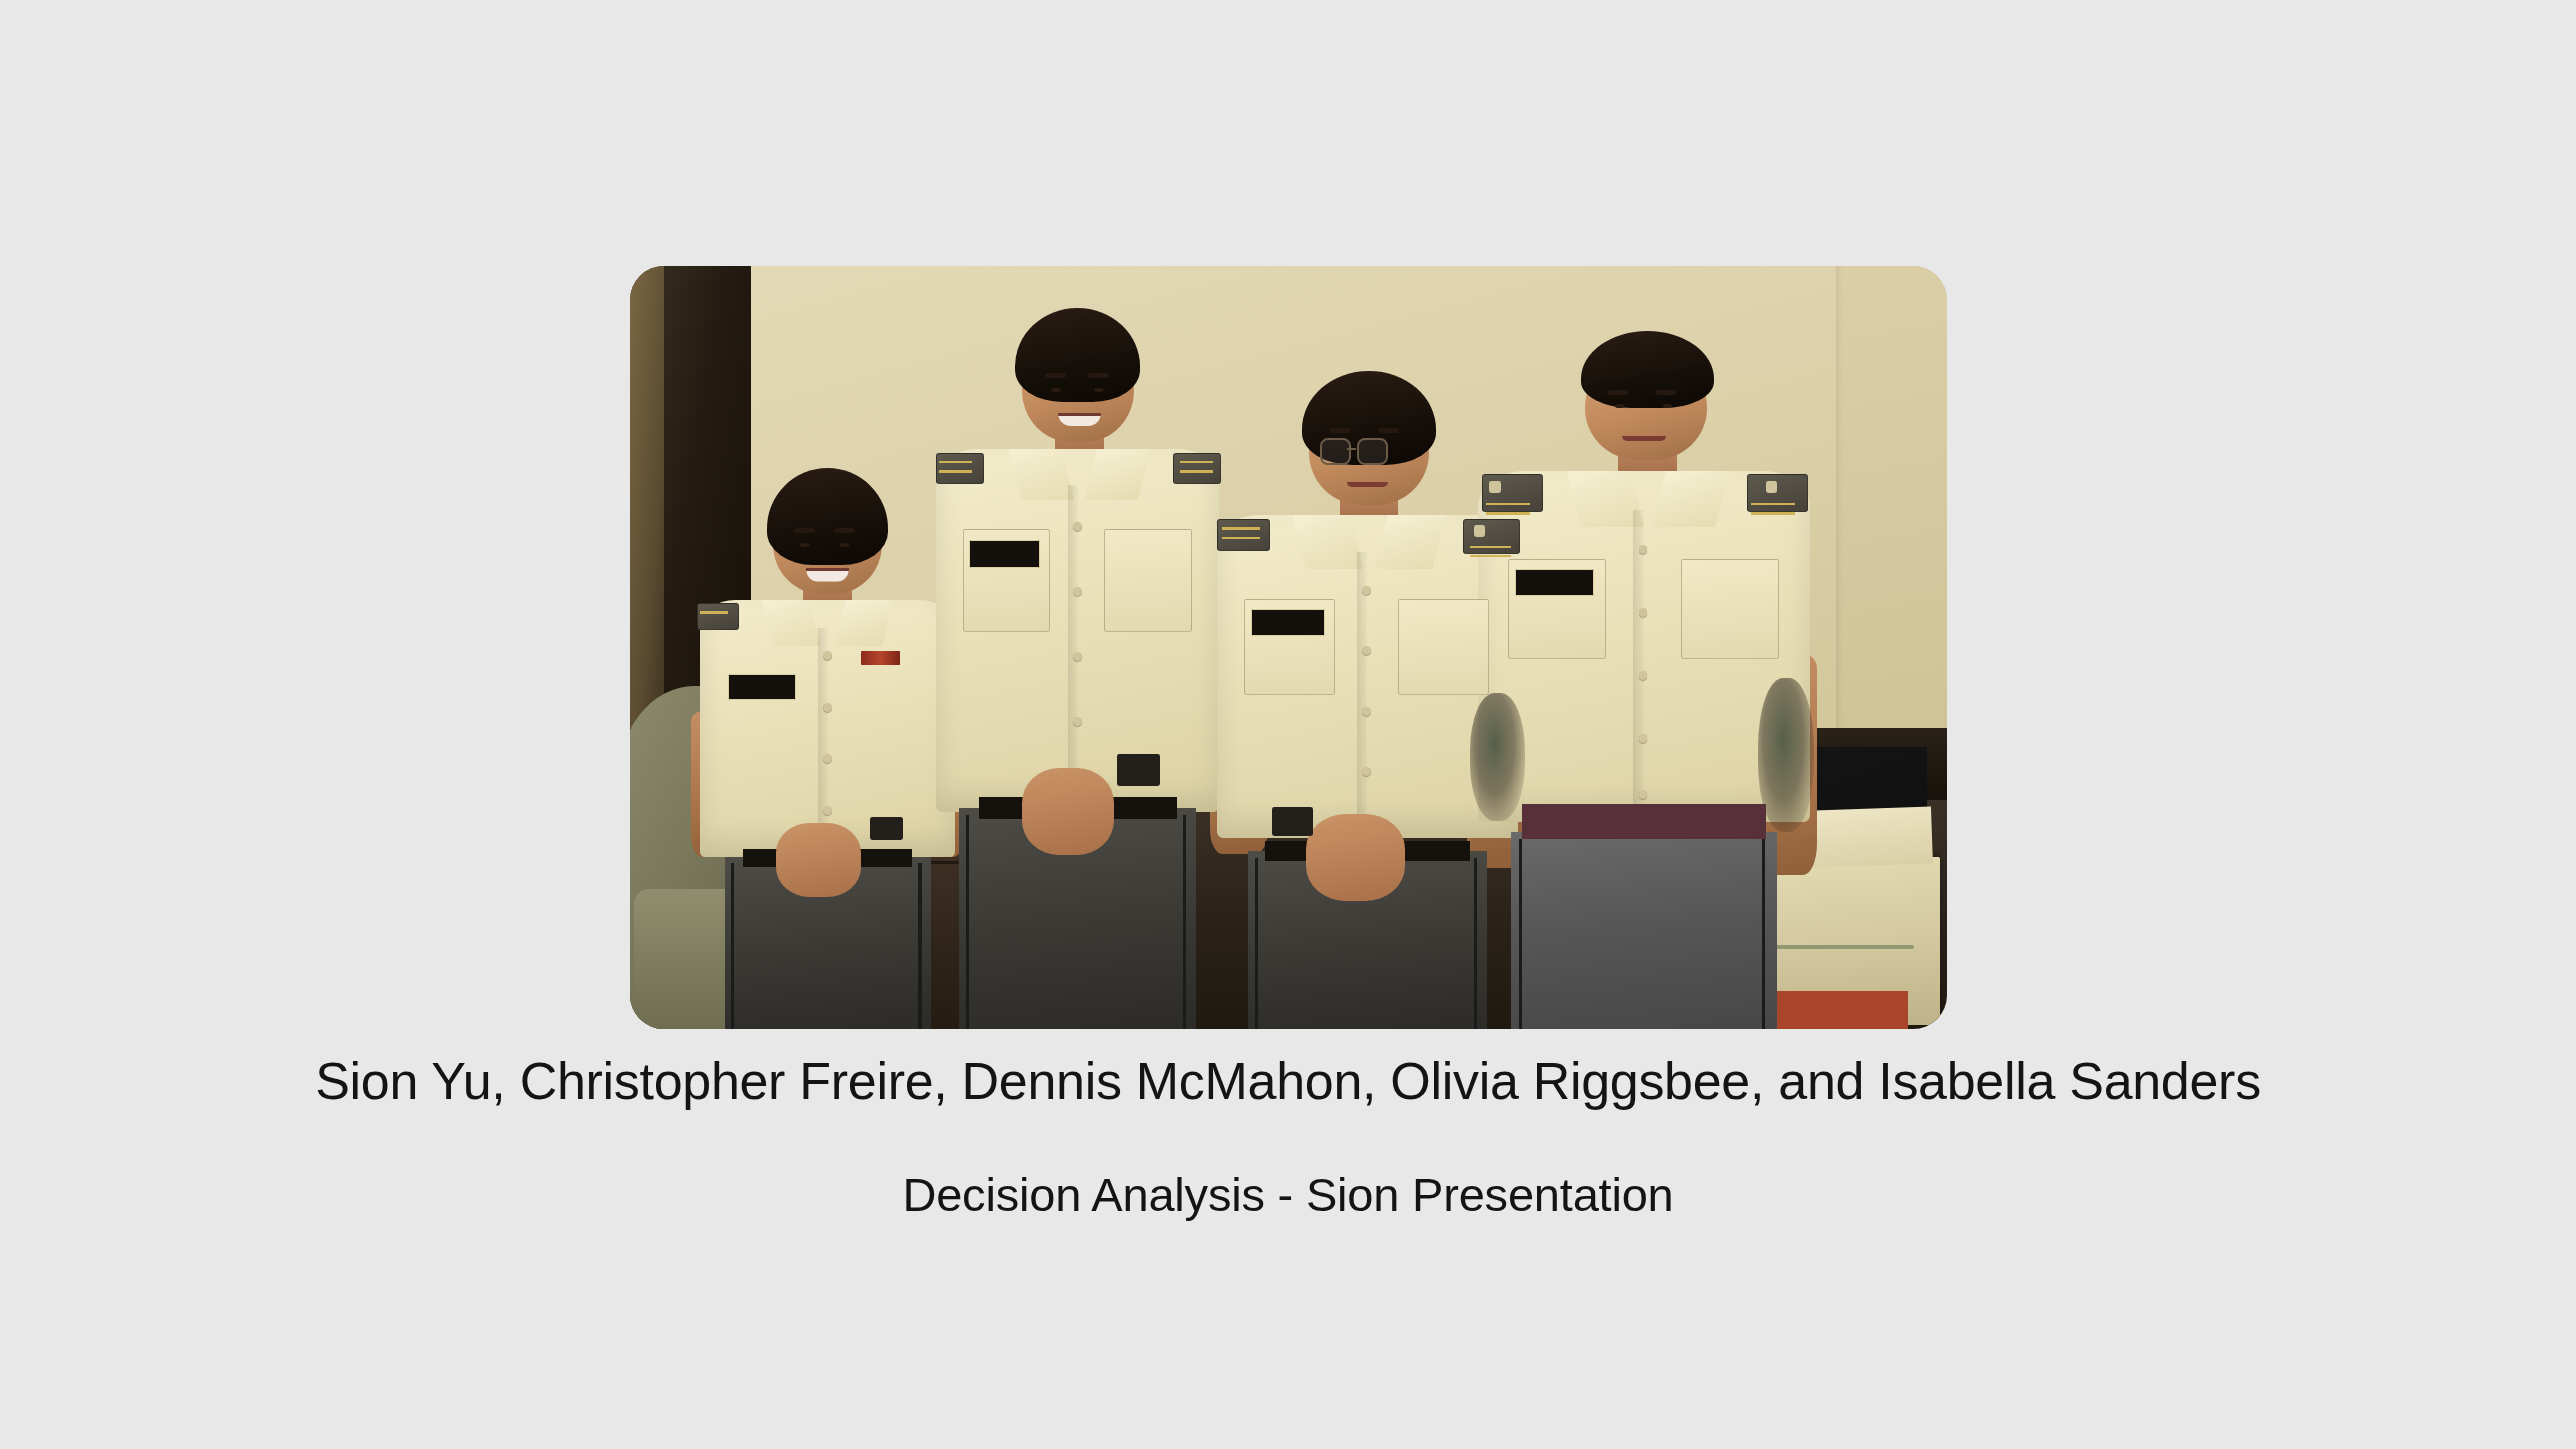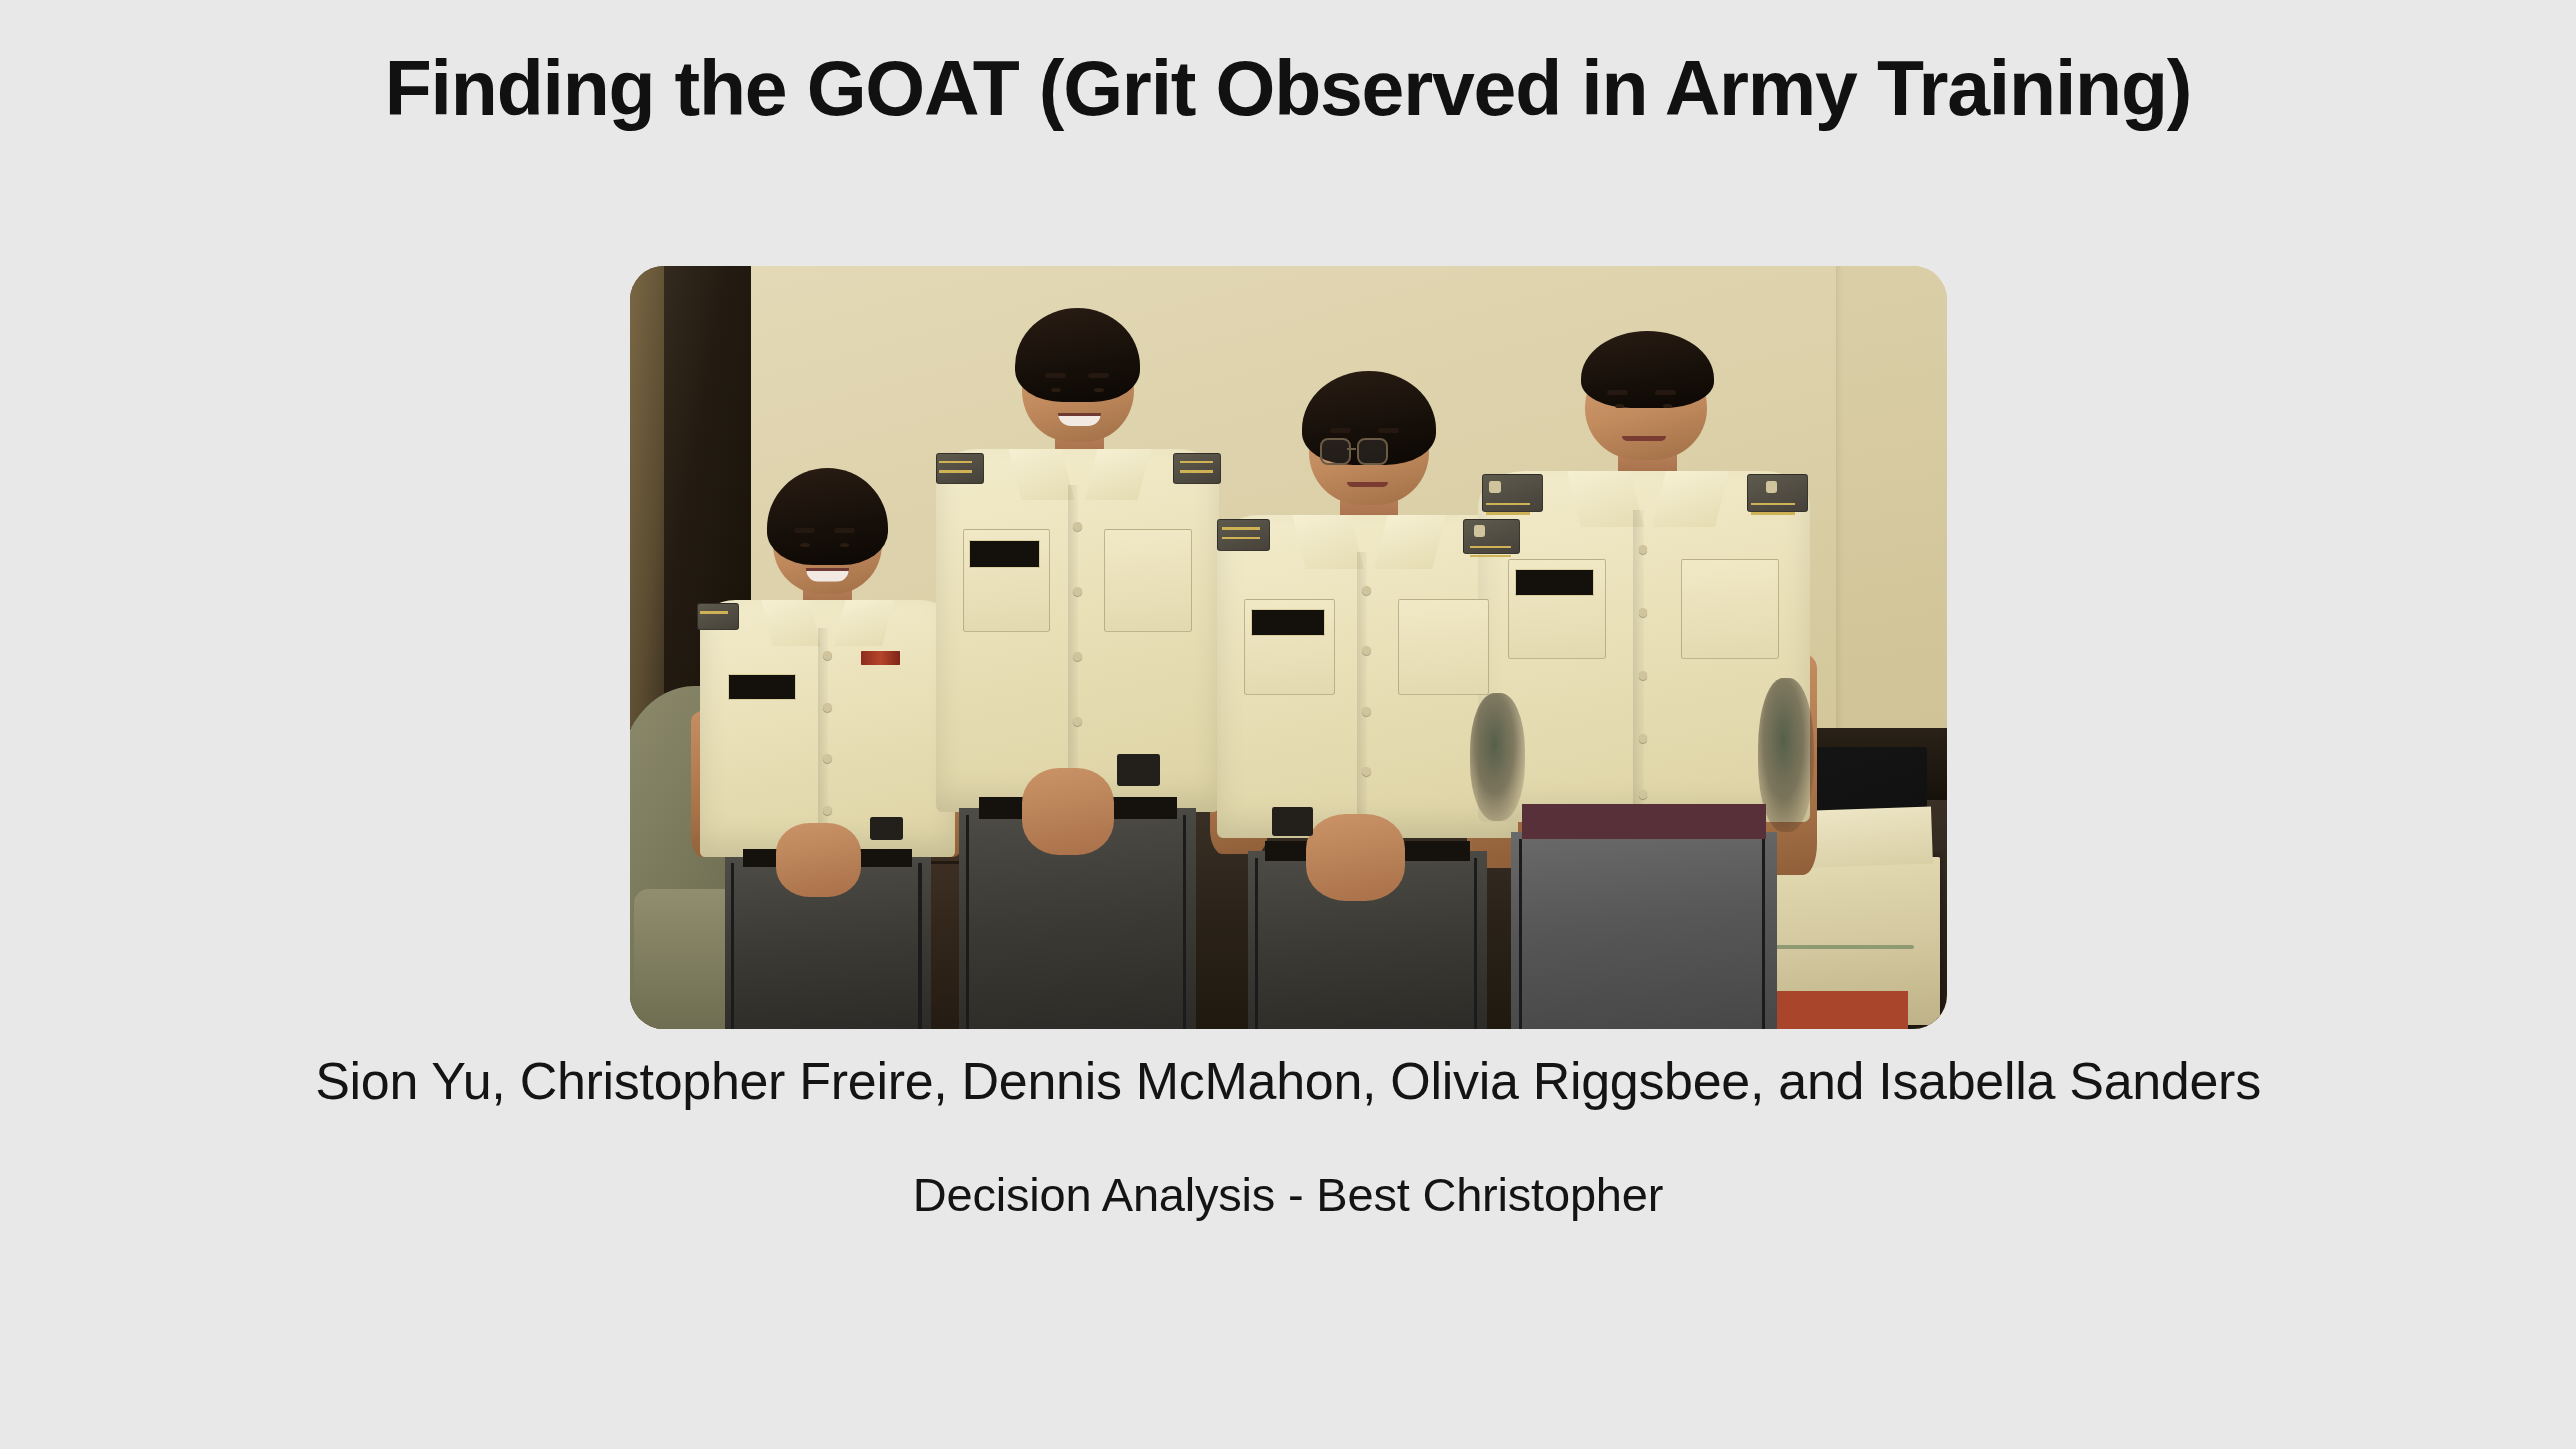--- a/index.html
+++ b/index.html
@@ -366,21 +366,20 @@
     font-weight: normal;
     margin-top: 48px;
     letter-spacing: -0.2px;
   }
 </style>
 </head>
 <body>
 
 <div class="slide">
 
-  <div class="title">Finding the GOAT (Grit Observed in Army Training)</div>
 
   <div class="photo-frame">
     <div class="photo-inner">
 
       <div class="wall-screen"></div>
       <div class="screen-panel"></div>
       <div class="wall-left-dark"></div>
       <div class="wall-left-trim"></div>
       <div class="dark-band"></div>
       <div class="desk-row"></div>
@@ -536,17 +535,17 @@
         <div class="trousers" style="left:14%; top:72%; width:72%; height:28%;"></div>
         <div class="stripe-seam" style="left:16%; top:73%; height:27%;"></div>
         <div class="stripe-seam" style="left:82%; top:73%; height:27%;"></div>
       </div>
 
     </div>
   </div>
 
   <div class="caption-block">
     <div class="authors">Sion Yu, Christopher Freire, Dennis McMahon, Olivia Riggsbee, and Isabella Sanders</div>
-    <div class="award">Decision Analysis - Best Christopher</div>
+    <div class="award">Decision Analysis - Sion Presentation</div>
   </div>
 
 </div>
 
 
 </body></html>

